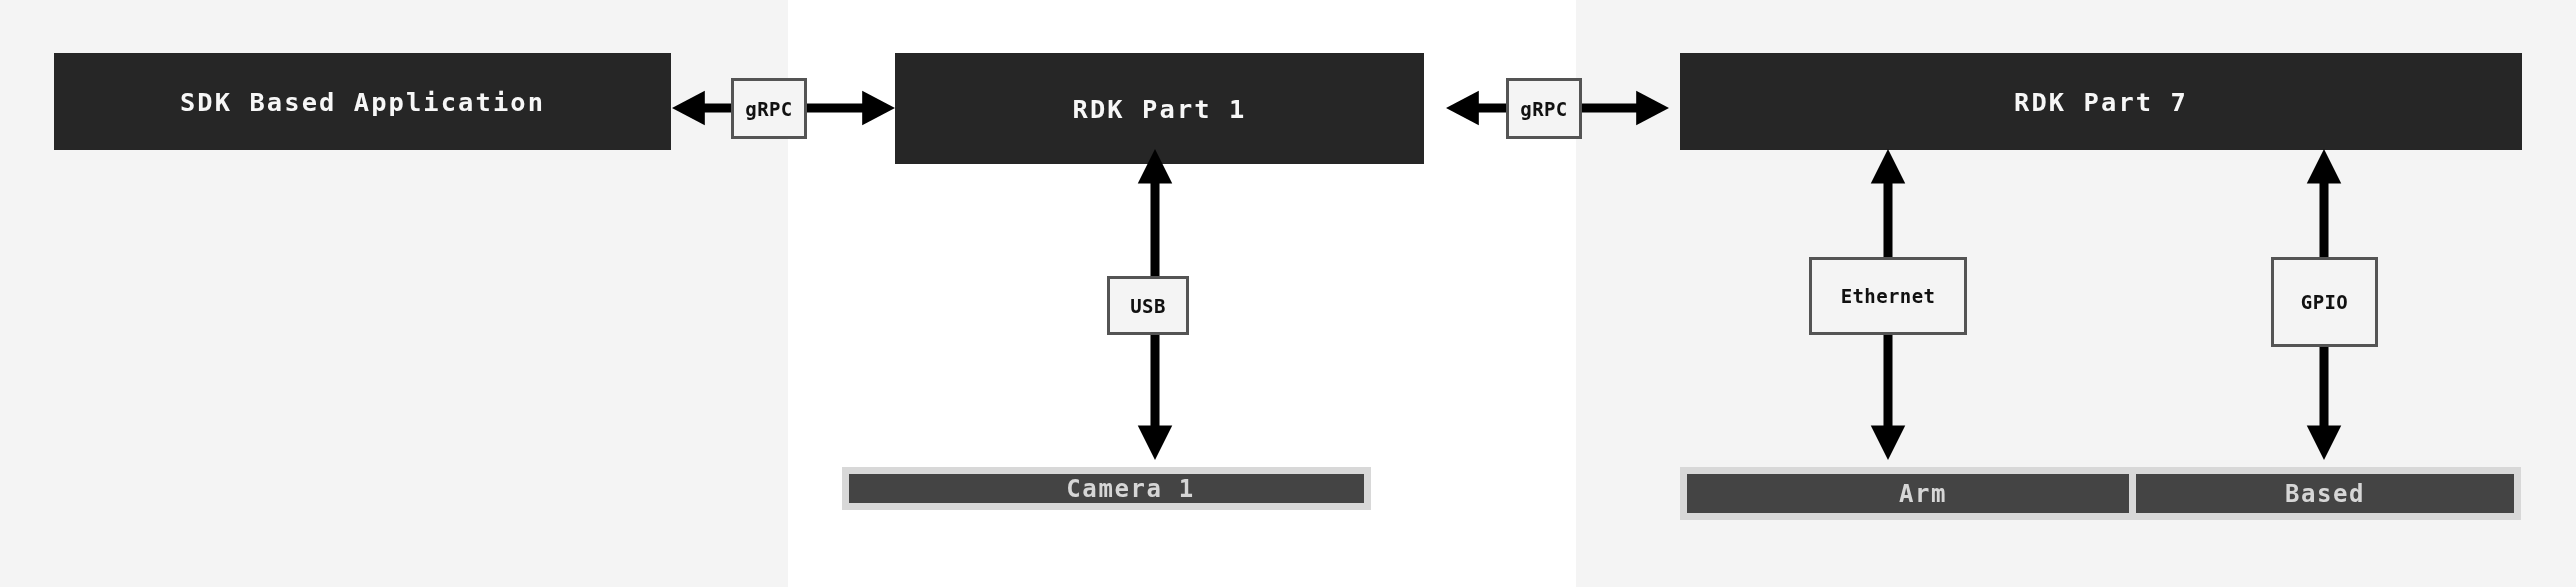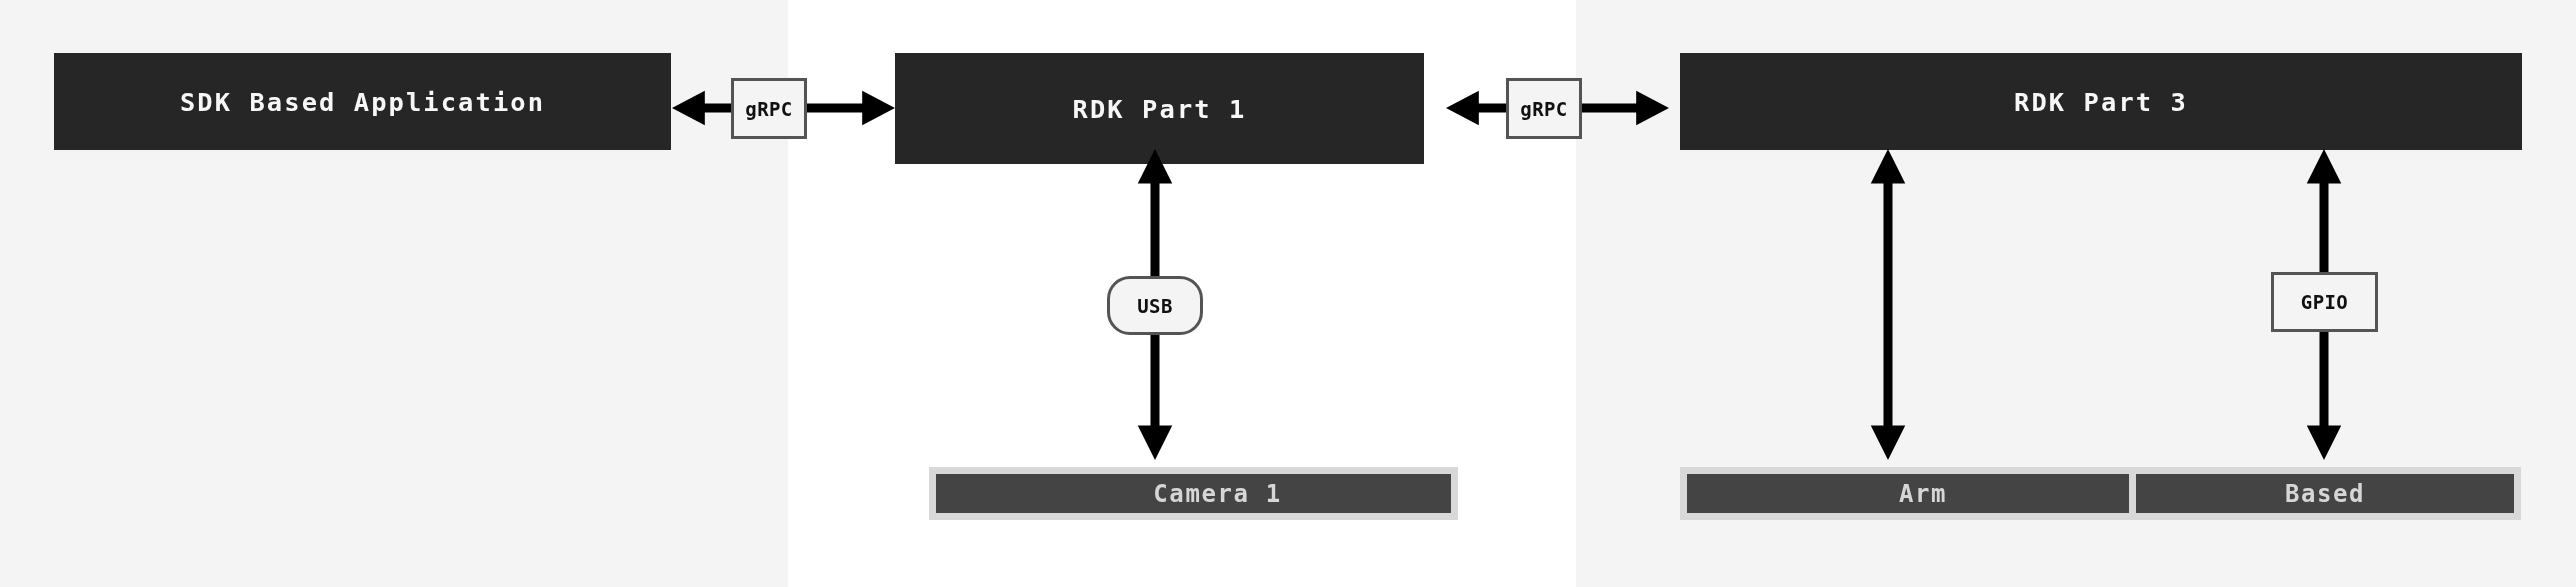--- a/index.html
+++ b/index.html
@@ -141,46 +141,49 @@
 
   <div class="node-dark" style="left:54px; top:53px; width:617px; height:97px;">
     <span class="node-label">SDK Based Application</span>
   </div>
 
   <div class="node-dark" style="left:895px; top:53px; width:529px; height:111px;">
     <span class="node-label">RDK Part 1</span>
   </div>
 
   <div class="node-dark" style="left:1680px; top:53px; width:842px; height:97px;">
-    <span class="node-label">RDK Part 3</span>
+    <span class="node-label">RDK Part 7</span>
   </div>
 
-  <div class="node-res" style="left:929px; top:467px; width:529px; height:53px;padding-left:48px;">
+  <div class="node-res" style="left:842px; top:467px; width:529px; height:43px;padding-left:48px;">
     <span class="node-label">Camera 1</span>
   </div>
 
   <div class="node-res" style="left:1680px; top:467px; width:486px; height:53px;">
     <span class="node-label">Arm</span>
   </div>
 
   <div class="node-res" style="left:2129px; top:467px; width:392px; height:53px;">
     <span class="node-label">Based</span>
   </div>
 
   <div class="chip" style="left:731px; top:78px; width:76px; height:61px;">
     <span class="chip-label">gRPC</span>
   </div>
 
   <div class="chip" style="left:1506px; top:78px; width:76px; height:61px;">
     <span class="chip-label">gRPC</span>
   </div>
 
-  <div class="chip" style="left:1107px; top:276px; width:96px; height:59px;border-radius:23px;">
+  <div class="chip" style="left:1107px; top:276px; width:82px; height:59px;">
     <span class="chip-label">USB</span>
   </div>
 
+  <div class="chip" style="left:1809px; top:257px; width:158px; height:78px;">
+    <span class="chip-label">Ethernet</span>
+  </div>
 
-  <div class="chip" style="left:2271px; top:272px; width:107px; height:60px;">
+  <div class="chip" style="left:2271px; top:257px; width:107px; height:90px;">
     <span class="chip-label">GPIO</span>
   </div>
 
 </div>
 
 
 </body></html>

